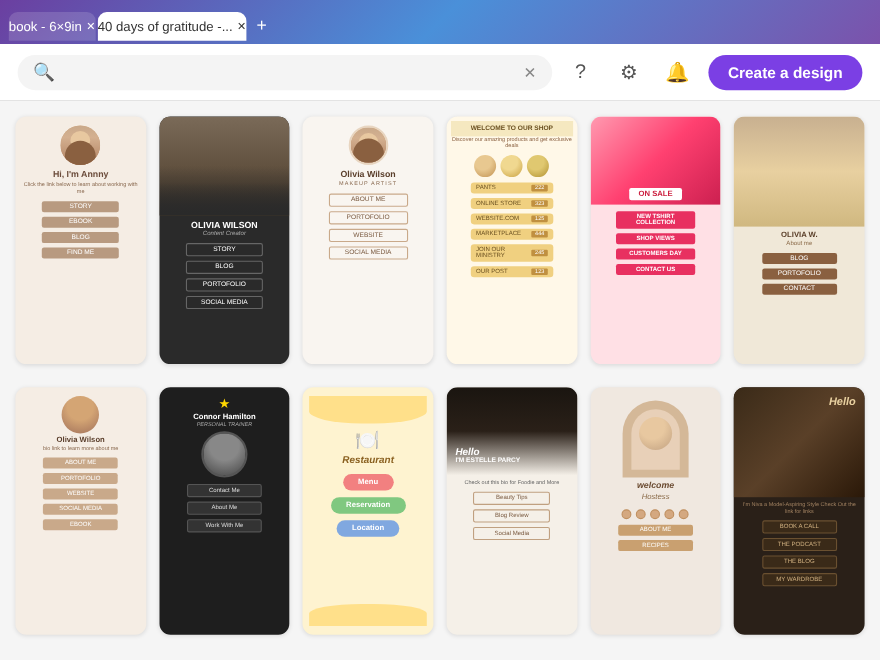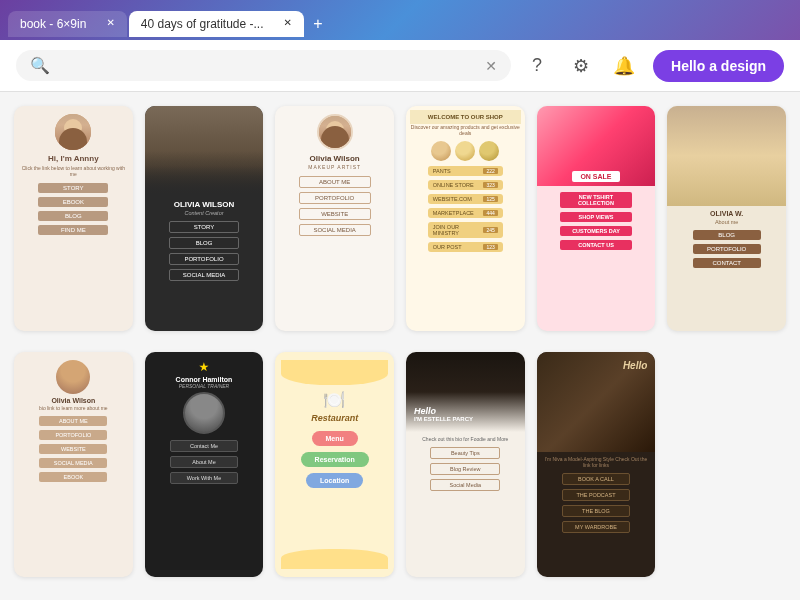--- a/index.html
+++ b/index.html
@@ -8,26 +8,27 @@
     
     .browser-tabs {
       display: flex;
       align-items: center;
       background: linear-gradient(135deg, #6b3fa0, #4a90d9, #7b52ab);
       padding: 8px 8px 0;
       height: 40px;
     }
     .tab {
       display: flex;
-      padding: 6px 12px;
+      align-items: center;
+      padding: 6px 0;
       border-radius: 8px 8px 0 0;
       font-size: 12px;
       color: #fff;
       cursor: pointer;
-      gap: 20px;
+      gap: 4px;
       background: rgba(255,255,255,0.15);
       margin-right: 2px;
     }
     .tab.active {
       background: #fff;
       color: #333;
     }
     .tab .close-tab {
       font-size: 10px;
       cursor: pointer;
@@ -280,21 +281,21 @@
 <div class="search-bar-row">
   <div class="search-box">
     <span style="color:#888; font-size:16px;">🔍</span>
     <input type="text" style="">
     <span style="color:#888; cursor:pointer; font-size:14px;">✕</span>
   </div>
   <div class="search-icons">
     <div class="icon-btn">?</div>
     <div class="icon-btn">⚙</div>
     <div class="icon-btn">🔔</div>
-    <button class="create-btn">Hello a design</button>
+    <button class="create-btn">Create a design</button>
   </div>
 </div>
 
 <div class="grid-container">
 
   <div class="template-card card1">
     <div class="card-inner">
       <div class="avatar-circle">
         <div class="person-silhouette"></div>
       </div>
@@ -449,20 +450,39 @@
       </div>
       <div style="padding:4px 6px;display:flex;flex-direction:column;align-items:center;width:100%;">
         <div style="font-size:5px;color:#666;text-align:center;margin-bottom:3px;">Check out this bio for Foodie and More</div>
         <div style="width:70px;background:transparent;border:1px solid #c0a080;color:#7a5a40;text-align:center;padding:2px;border-radius:2px;margin:2px 0;font-size:5.5px;">Beauty Tips</div>
         <div style="width:70px;background:transparent;border:1px solid #c0a080;color:#7a5a40;text-align:center;padding:2px;border-radius:2px;margin:2px 0;font-size:5.5px;">Blog Review</div>
         <div style="width:70px;background:transparent;border:1px solid #c0a080;color:#7a5a40;text-align:center;padding:2px;border-radius:2px;margin:2px 0;font-size:5.5px;">Social Media</div>
       </div>
     </div>
   </div>
 
+  <div class="template-card card11">
+    <div class="card-inner" style="align-items:center;">
+      <div style="width:60px;height:70px;border-radius:30px 30px 0 0;background:#d4b898;margin:4px auto 3px;position:relative;overflow:hidden;">
+        <div style="width:44px;height:55px;border-radius:22px 22px 0 0;background:#e8d0b8;position:absolute;top:8px;left:8px;"></div>
+        <div style="width:30px;height:30px;border-radius:50%;background:radial-gradient(circle at 40% 30%,#e8c8a0 40%,#c0a080 100%);position:absolute;top:15px;left:15px;"></div>
+      </div>
+      <div style="font-size:8px;color:#6a4a30;font-style:italic;font-weight:bold;margin-bottom:3px;">welcome</div>
+      <div style="font-size:7px;color:#8a6a48;font-style:italic;margin-bottom:4px;">Hostess</div>
+      <div style="display:flex;gap:4px;margin:3px 0;">
+        <div style="width:9px;height:9px;border-radius:50%;background:#d4a880;border:1px solid #c09060;"></div>
+        <div style="width:9px;height:9px;border-radius:50%;background:#d4a880;border:1px solid #c09060;"></div>
+        <div style="width:9px;height:9px;border-radius:50%;background:#d4a880;border:1px solid #c09060;"></div>
+        <div style="width:9px;height:9px;border-radius:50%;background:#d4a880;border:1px solid #c09060;"></div>
+        <div style="width:9px;height:9px;border-radius:50%;background:#d4a880;border:1px solid #c09060;"></div>
+      </div>
+      <div style="width:68px;background:#c9a070;color:#fff;text-align:center;padding:2px;border-radius:2px;margin:2px 0;font-size:5.5px;">ABOUT ME</div>
+      <div style="width:68px;background:#c9a070;color:#fff;text-align:center;padding:2px;border-radius:2px;margin:2px 0;font-size:5.5px;">RECIPES</div>
+    </div>
+  </div>
 
   <div class="template-card card12">
     <div class="card-inner" style="padding:0;">
       <div style="width:100%;height:100px;background:linear-gradient(135deg,#3a2a18 0%,#5a4028 50%,#2a1808 100%);position:relative;">
         <div style="position:absolute;top:8px;right:8px;font-size:10px;color:#e8d0a0;font-style:italic;font-weight:bold;">Hello</div>
       </div>
       <div style="padding:4px 6px;display:flex;flex-direction:column;align-items:center;width:100%;">
         <div style="font-size:5px;color:#a08060;text-align:center;margin-bottom:3px;">I'm Niva a Model-Aspiring Style Check Out the link for links</div>
         <div style="width:68px;background:#3a2a18;border:1px solid #6a5030;color:#d0b080;text-align:center;padding:2px;border-radius:2px;margin:2px 0;font-size:5.5px;">BOOK A CALL</div>
         <div style="width:68px;background:#3a2a18;border:1px solid #6a5030;color:#d0b080;text-align:center;padding:2px;border-radius:2px;margin:2px 0;font-size:5.5px;">THE PODCAST</div>

